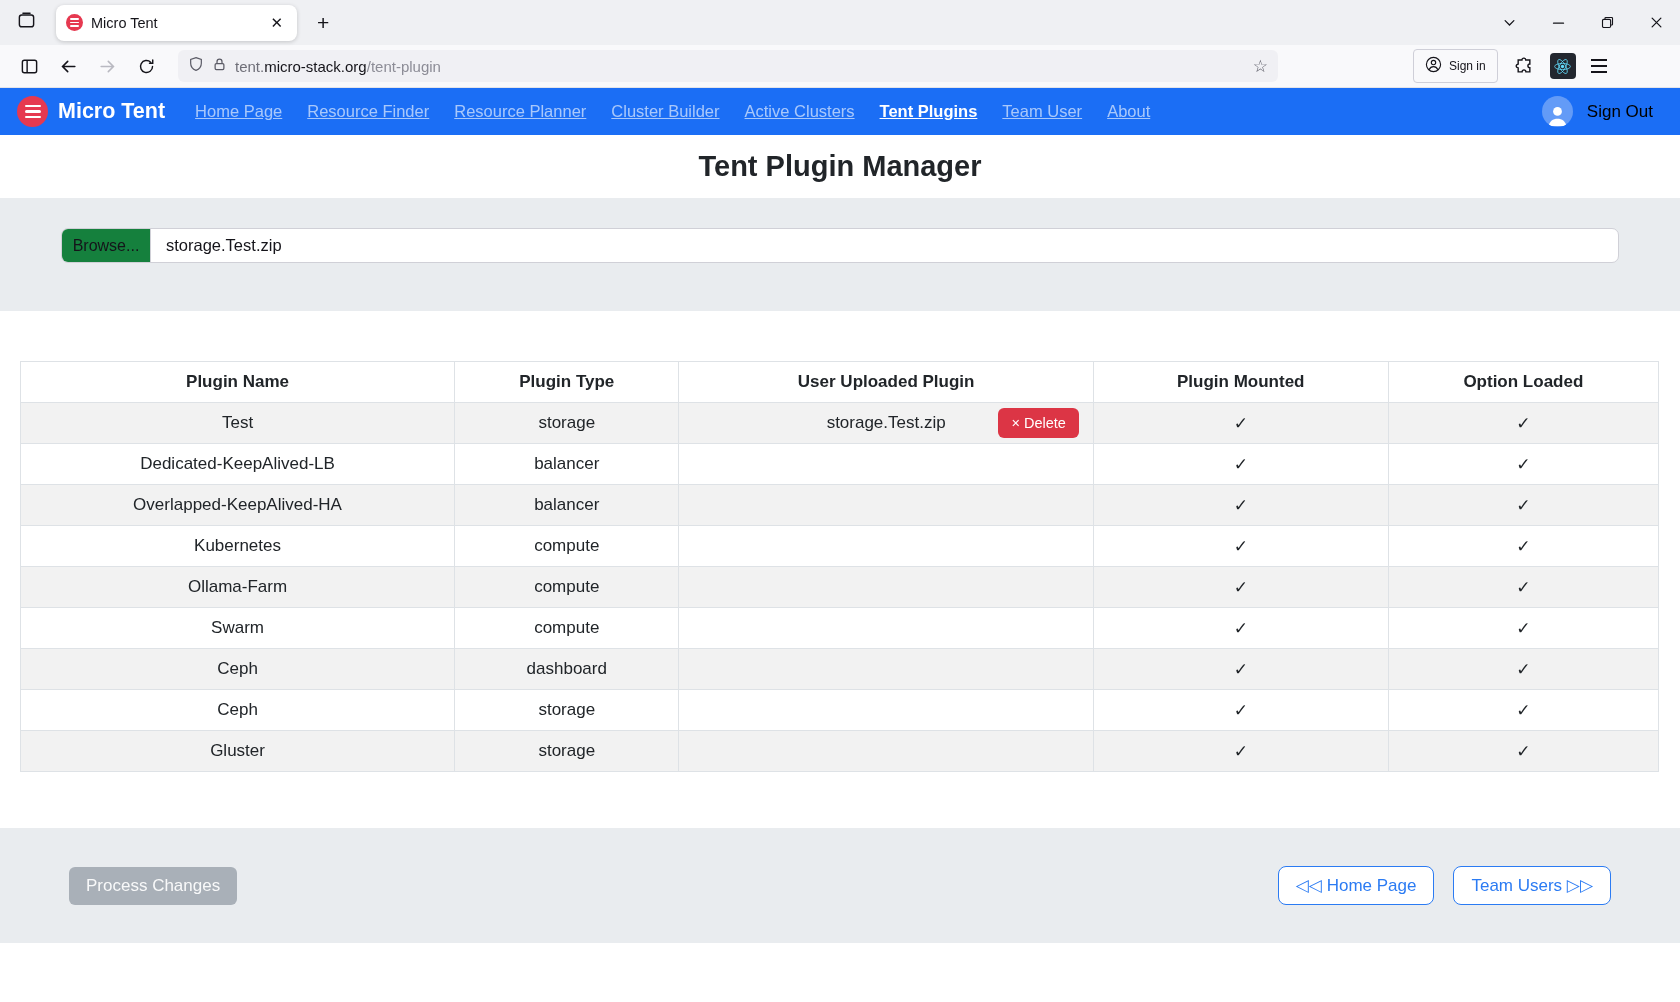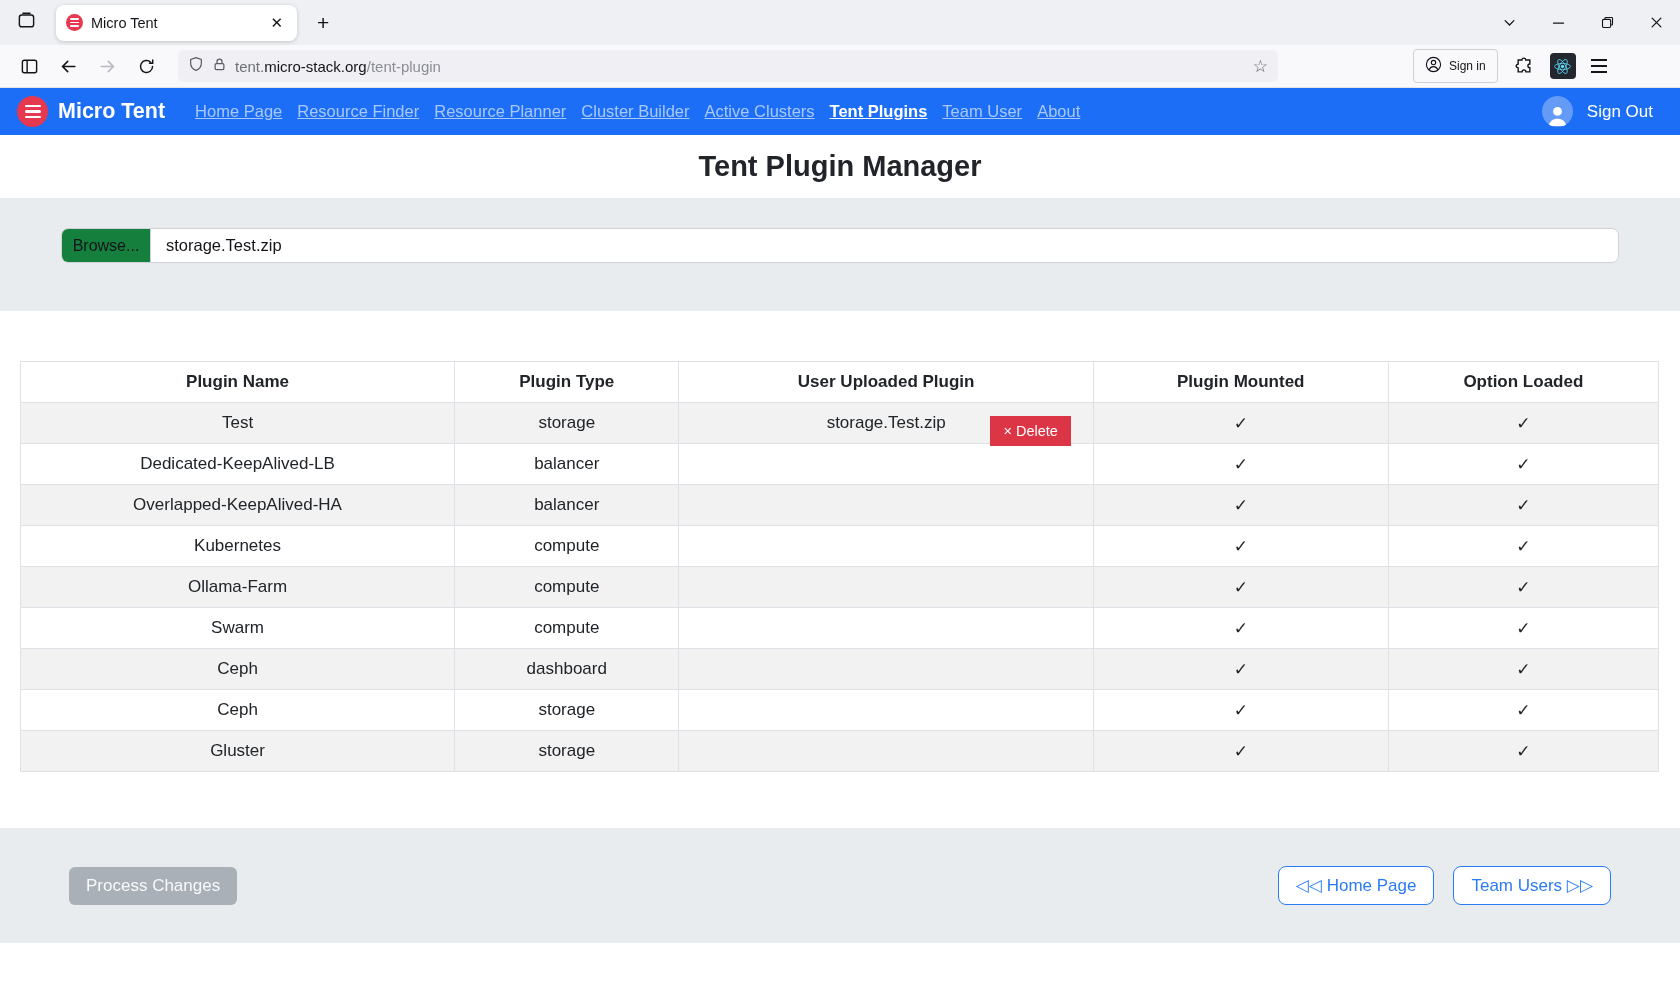--- a/index.html
+++ b/index.html
@@ -36,44 +36,44 @@
   .hamburger { display:flex; flex-direction:column; gap:4px; flex:none; padding:0 2px; }
   .hamburger i { width:16px; height:1.8px; background:#15141a; display:block; }
 
   
   .navbar { height:47px; background:#1b6ef5; display:flex; align-items:center; padding:0 17px; }
   .brand { display:flex; align-items:center; gap:10px; }
   .logo-circle { width:31px; height:31px; border-radius:50%; background:#e63950; display:flex; flex-direction:column;
                  align-items:center; justify-content:center; gap:3px; }
   .logo-circle i { width:16px; height:2.6px; background:#fff; border-radius:2px; display:block; }
   .brand-name { color:#fff; font-size:21.5px; font-weight:700; }
-  .nav-links { display:flex; align-items:center; gap:15px; margin-left:30px; }
+  .nav-links { display:flex; align-items:center; gap:25px; margin-left:30px; }
   .nav-link { color:rgba(255,255,255,.62); font-size:16.5px; text-decoration:underline; cursor:pointer; white-space:nowrap; }
   .nav-link.active { color:#fff; font-weight:700; }
   .nav-right { margin-left:auto; display:flex; align-items:center; gap:14px; padding-right:10px; }
   .avatar { width:31px; height:31px; border-radius:50%; background:#639bf7; display:flex; align-items:flex-end; justify-content:center; overflow:hidden; }
-  .signout { color:#ffffff; font-size:17px; cursor:pointer; }
+  .signout { color:#000000; font-size:17px; cursor:pointer; }
 
   
   .page-title { height:63px; display:flex; align-items:center; justify-content:center;
                 font-size:29px; font-weight:700; color:#212529; }
   .upload-band { height:113px; background:#e9ecef; padding:30px 61px 0 61px; }
   .file-group { height:35px; background:#fff; border:1px solid #d0d0d7; border-radius:7px; display:flex; overflow:hidden; }
   .browse-btn { width:89px; background:#15803d; border:none; border-right:1px solid #d0d0d7; font-size:16px;
                 color:#15141a; font-family:inherit; }
   .file-name { display:flex; align-items:center; padding-left:15px; font-size:16.5px; color:#15141a; }
 
   .plugin-table { margin:50px 21px 0 20px; width:calc(100% - 41px); border-collapse:collapse; table-layout:fixed; }
   .plugin-table th, .plugin-table td { border:1px solid #dee2e6; text-align:center; font-size:17px; color:#212529;
                                        padding:9px 8px; height:41px; }
   .plugin-table th { font-weight:700; background:#fff;margin-left:48px; }
   .plugin-table tbody tr:nth-child(odd) { background:#f2f2f2; }
   .cell-uploaded { position:relative; }
-  .delete-btn { position:absolute; right:22px; top:50%; transform:translateY(-50%); background:#dc3545; color:#fff;
-                border:none; border-radius:0; padding:7px 13px; font-size:14.5px; font-family:inherit; cursor:pointer;margin-top:8px; }
+  .delete-btn { position:absolute; right:14px; top:50%; transform:translateY(-50%); background:#dc3545; color:#fff;
+                border:none; border-radius:6px; padding:7px 13px; font-size:14.5px; font-family:inherit; cursor:pointer; }
 
   .footer-band { margin-top:56px; height:115px; background:#e9ecef; display:flex; align-items:center;
                  justify-content:space-between; padding:8px 69px; }
   .process-btn { background:#a9b0b8; color:rgba(255,255,255,.92); border:none; border-radius:6px; padding:9px 17px;
                  font-size:17px; font-family:inherit; }
   .footer-right { display:flex; gap:19px;margin-left:46px; }
   .outline-btn { background:#fff; border:1px solid #2b7bf3; color:#2b7bf3; border-radius:8px; padding:8px 17px;
                  font-size:17px; font-family:inherit; cursor:pointer; white-space:nowrap; }
 </style>
 </head>

